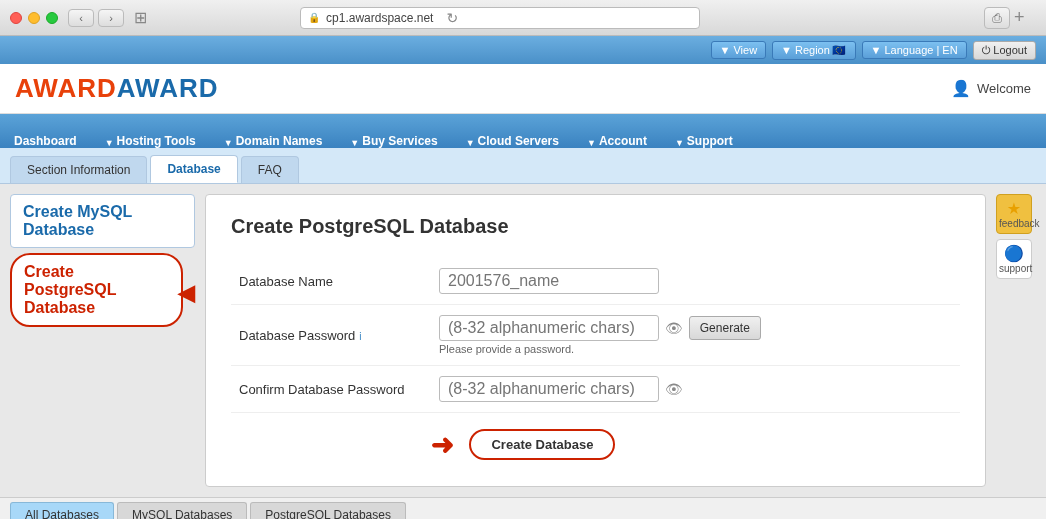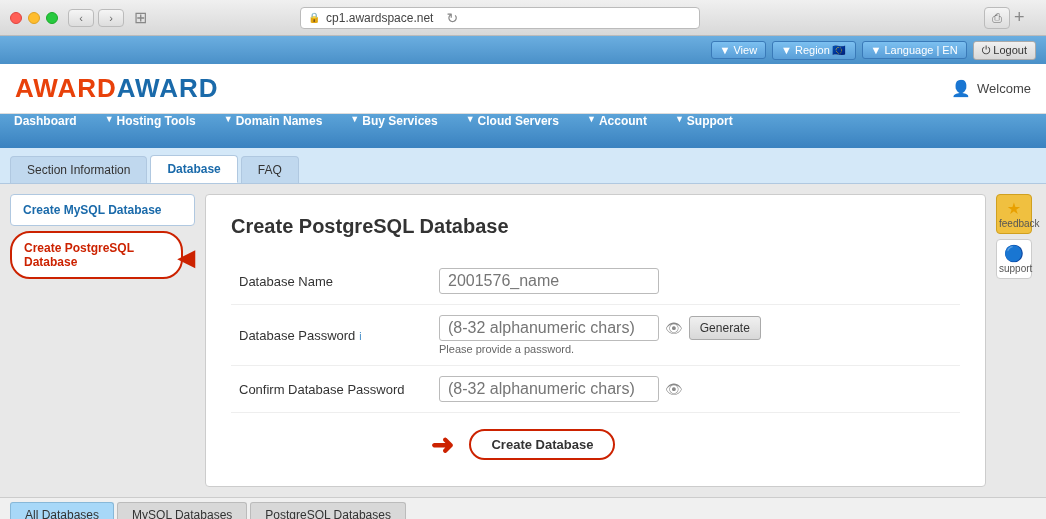--- a/index.html
+++ b/index.html
@@ -86,21 +86,21 @@
 
     
     .main-nav {
       background: linear-gradient(to bottom, #5ba3d8, #3a82c0);
       height: 34px;
       display: flex;
       align-items: stretch;
     }
     .nav-item {
       display: flex;
-      align-items: flex-start;
+      align-items: flex-end;
       padding: 0 14px;
       color: white;
       font-size: 12px;
       font-weight: bold;
       cursor: pointer;
       gap: 3px;
       white-space: nowrap;
     }
     .nav-arrow { font-size: 9px; }
 
@@ -133,21 +133,21 @@
 
     
     .sidebar {
       width: 185px;
       flex-shrink: 0;
     }
     .sidebar-btn {
       display: block;
       width: 100%;
       padding: 8px 12px;
-      font-size: 12px;
+      font-size: 16px;
       font-weight: bold;
       color: #1a6aaa;
       background: white;
       border: 1px solid #b0c8e0;
       border-radius: 4px;
       cursor: pointer;
       text-align: left;
       margin-bottom: 5px;
     }
     .sidebar-btn.active {

